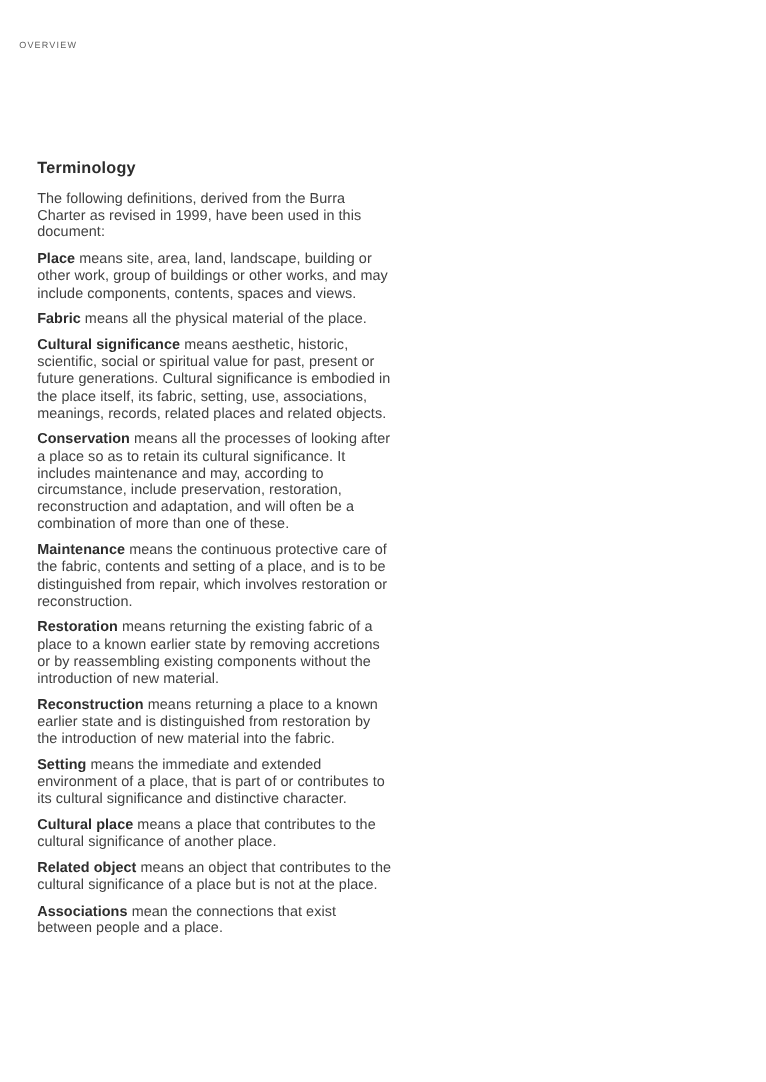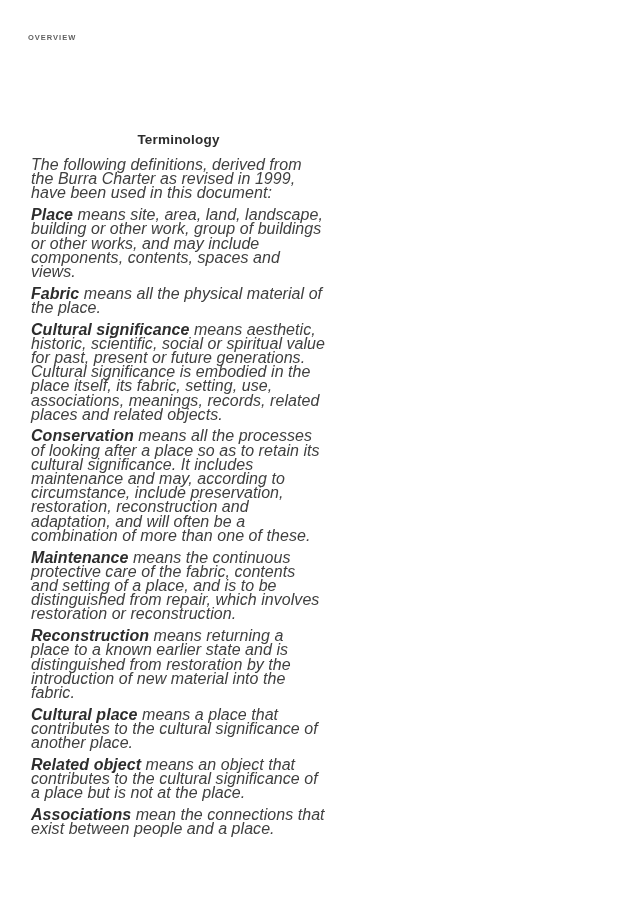--- a/index.html
+++ b/index.html
@@ -11,49 +11,47 @@
     position: relative;
     width: 638px;
     height: 902px;
     background: #ffffff;
     font-family: "Liberation Sans", sans-serif;
     overflow: hidden;
   }
   .overview-label {
     position: absolute;
     top: 33px;
-    left: 28px;
+    left: 16px;
     font-size: 7.5px;
-    font-weight: 700;
+    font-weight: 400;
     letter-spacing: 1px;
     color: #5f5f5f;
     text-transform: uppercase;
   }
   .content {
     position: absolute;
     top: 132px;
     left: 31px;
     width: 295px;
   }
   .page-title {
     margin: 0 0 10px 0;
     font-size: 13.5px;
     line-height: 16px;
     font-weight: 700;
     color: #2d2d2d;
     letter-spacing: 0.2px;
-    text-align: center;
   }
   .content p {
     margin: 0 0 7.5px 0;
-    font-size: 16px;
+    font-size: 12px;
     line-height: 14.2px;
     color: #404040;
     letter-spacing: 0.05px;
-    font-style: italic;
   }
   .content p strong {
     font-weight: 700;
     color: #2d2d2d;
   }
   .page-footer {
     position: absolute;
     left: 31px;
     top: 912px;
     font-size: 7.8px;
@@ -81,24 +79,26 @@
 
   <p><strong>Fabric</strong> <span>means all the physical material of the place.</span></p>
 
   <p><strong>Cultural significance</strong> <span>means aesthetic, historic, scientific, social or spiritual value for past, present or future generations. Cultural significance is embodied in the place itself, its fabric, setting, use, associations, meanings, records, related places and related objects.</span></p>
 
   <p><strong>Conservation</strong> <span>means all the processes of looking after a place so as to retain its cultural significance. It includes maintenance and may, according to circumstance, include preservation, restoration, reconstruction and adaptation, and will often be a combination of more than one of these.</span></p>
 
   <p><strong>Maintenance</strong> <span>means the continuous protective care of the fabric, contents and setting of a place, and is to be distinguished from repair, which involves restoration or reconstruction.</span></p>
 
 
+  <p><strong>Restoration</strong> <span>means returning the existing fabric of a place to a known earlier state by removing accretions or by reassembling existing components without the introduction of new material.</span></p>
 
   <p><strong>Reconstruction</strong> <span>means returning a place to a known earlier state and is distinguished from restoration by the introduction of new material into the fabric.</span></p>
 
 
+  <p><strong>Setting</strong> <span>means the immediate and extended environment of a place, that is part of or contributes to its cultural significance and distinctive character.</span></p>
 
   <p><strong>Cultural place</strong> <span>means a place that contributes to the cultural significance of another place.</span></p>
 
   <p><strong>Related object</strong> <span>means an object that contributes to the cultural significance of a place but is not at the place.</span></p>
 
   <p><strong>Associations</strong> <span>mean the connections that exist between people and a place.</span></p>
 
 </div>
   </div>
 

